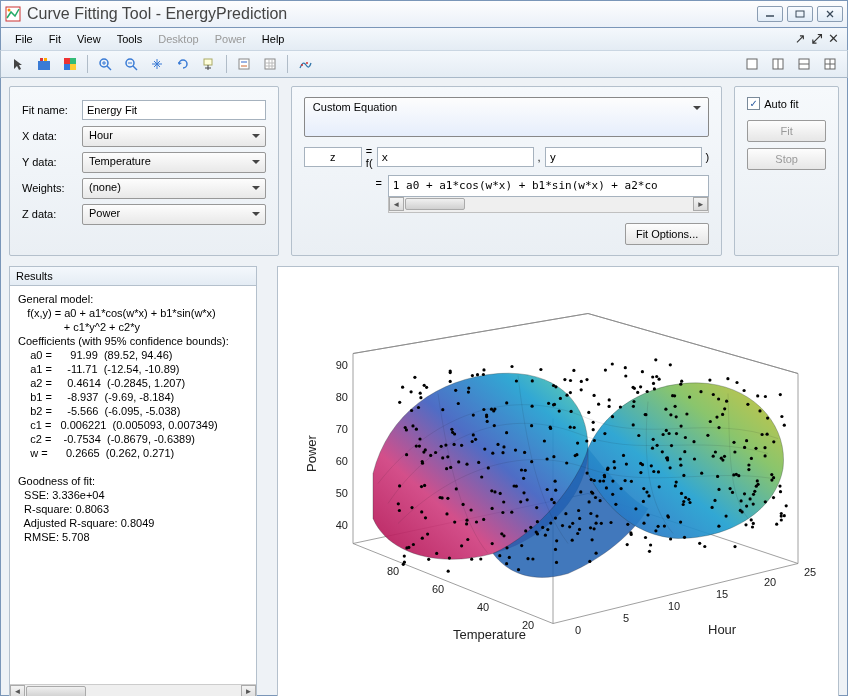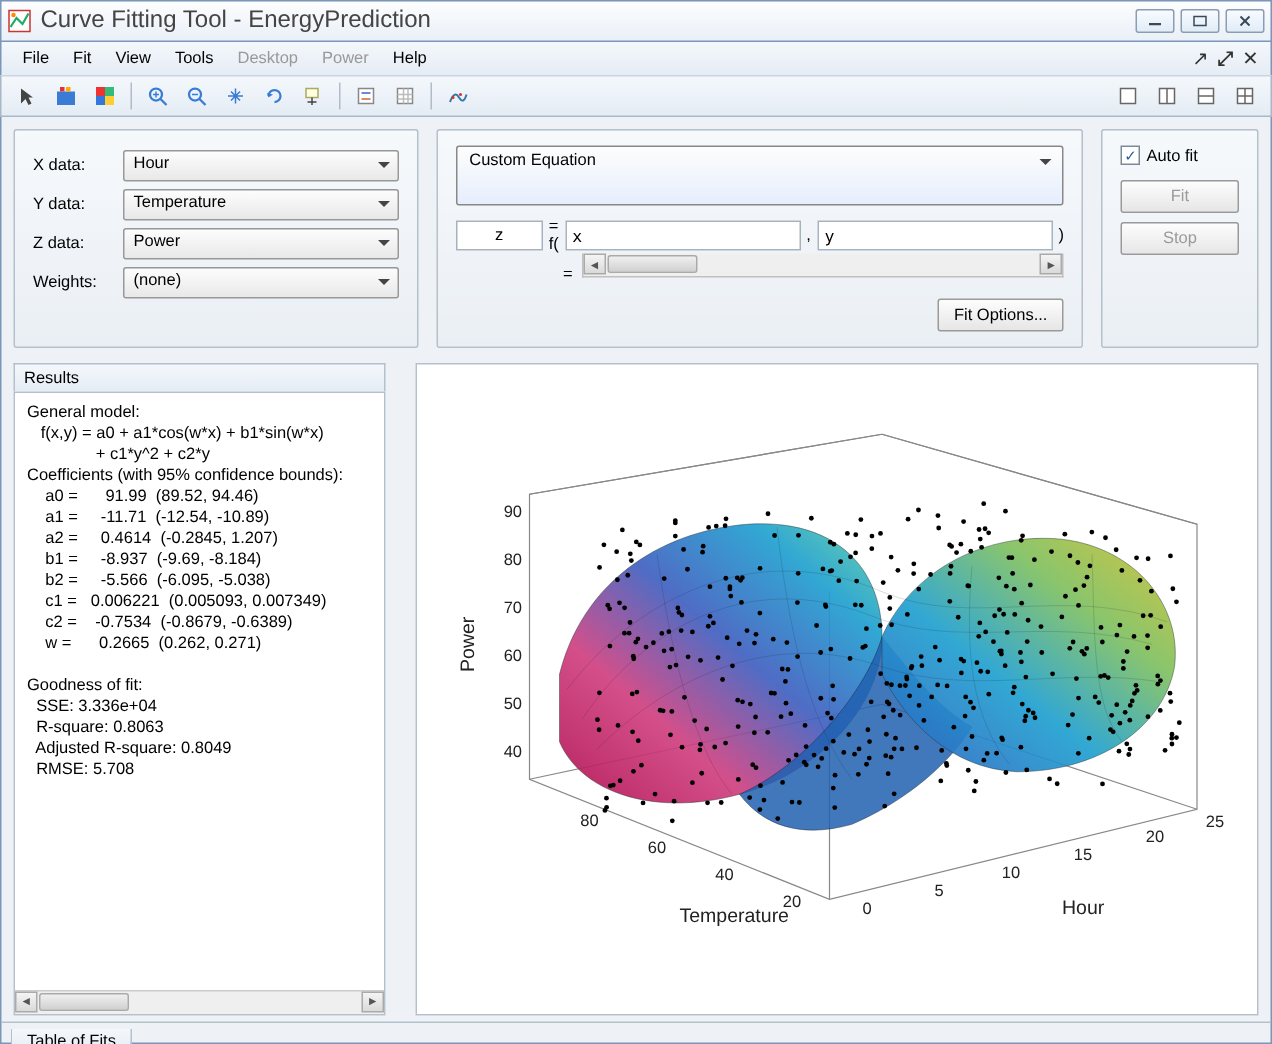--- a/index.html
+++ b/index.html
@@ -228,50 +228,55 @@
         <line x1="2" y1="7" x2="12" y2="7" stroke="#666"></line>
       </svg>
     </div>
 </div>
 
 <div class="main">
 
   <div class="config">
     <div class="panel panel-left">
       <div class="row">
+          <label>Fit name:</label>
+          <input class="txtin" value="Energy Fit" style="">
+        </div>
+      <div class="row">
           <label>X data:</label>
           <div class="select">Hour</div>
         </div>
       <div class="row">
           <label>Y data:</label>
           <div class="select">Temperature</div>
         </div>
       <div class="row">
+          <label>Weights:</label>
+          <div class="select">(none)</div>
+        </div>
+      <div class="row">
           <label>Z data:</label>
           <div class="select">Power</div>
-        </div>
-      <div class="row">
-          <label>Weights:</label>
-          <div class="select">(none)</div>
         </div>
     </div>
 
     <div class="panel panel-mid">
       <div class="bigselect">Custom Equation</div>
       <div class="eqrow">
         <input class="small-in" value="z" style="">
         <span>= f(</span>
         <input class="eq-in" style="flex: 1 1 0%;" value="x">
         <span>,</span>
         <input class="eq-in" style="flex: 1 1 0%;" value="y">
         <span>)</span>
       </div>
       <div style="display:flex;align-items:flex-start;">
         <div style="width:84px;text-align:right;padding-right:6px;padding-top:8px">=</div>
         <div style="flex:1">
+          <div class="formula-box" style="margin-left:0">1 a0 + a1*cos(w*x) + b1*sin(w*x) + a2*co</div>
           <div class="hscroll" style="margin-left:0">
               <div class="arr l">◄</div>
               <div class="thumb"></div>
               <div class="arr r">►</div>
             </div>
         </div>
       </div>
       <div style="text-align:right;margin-top:10px">
         <button class="btn">Fit Options...</button>
       </div>

